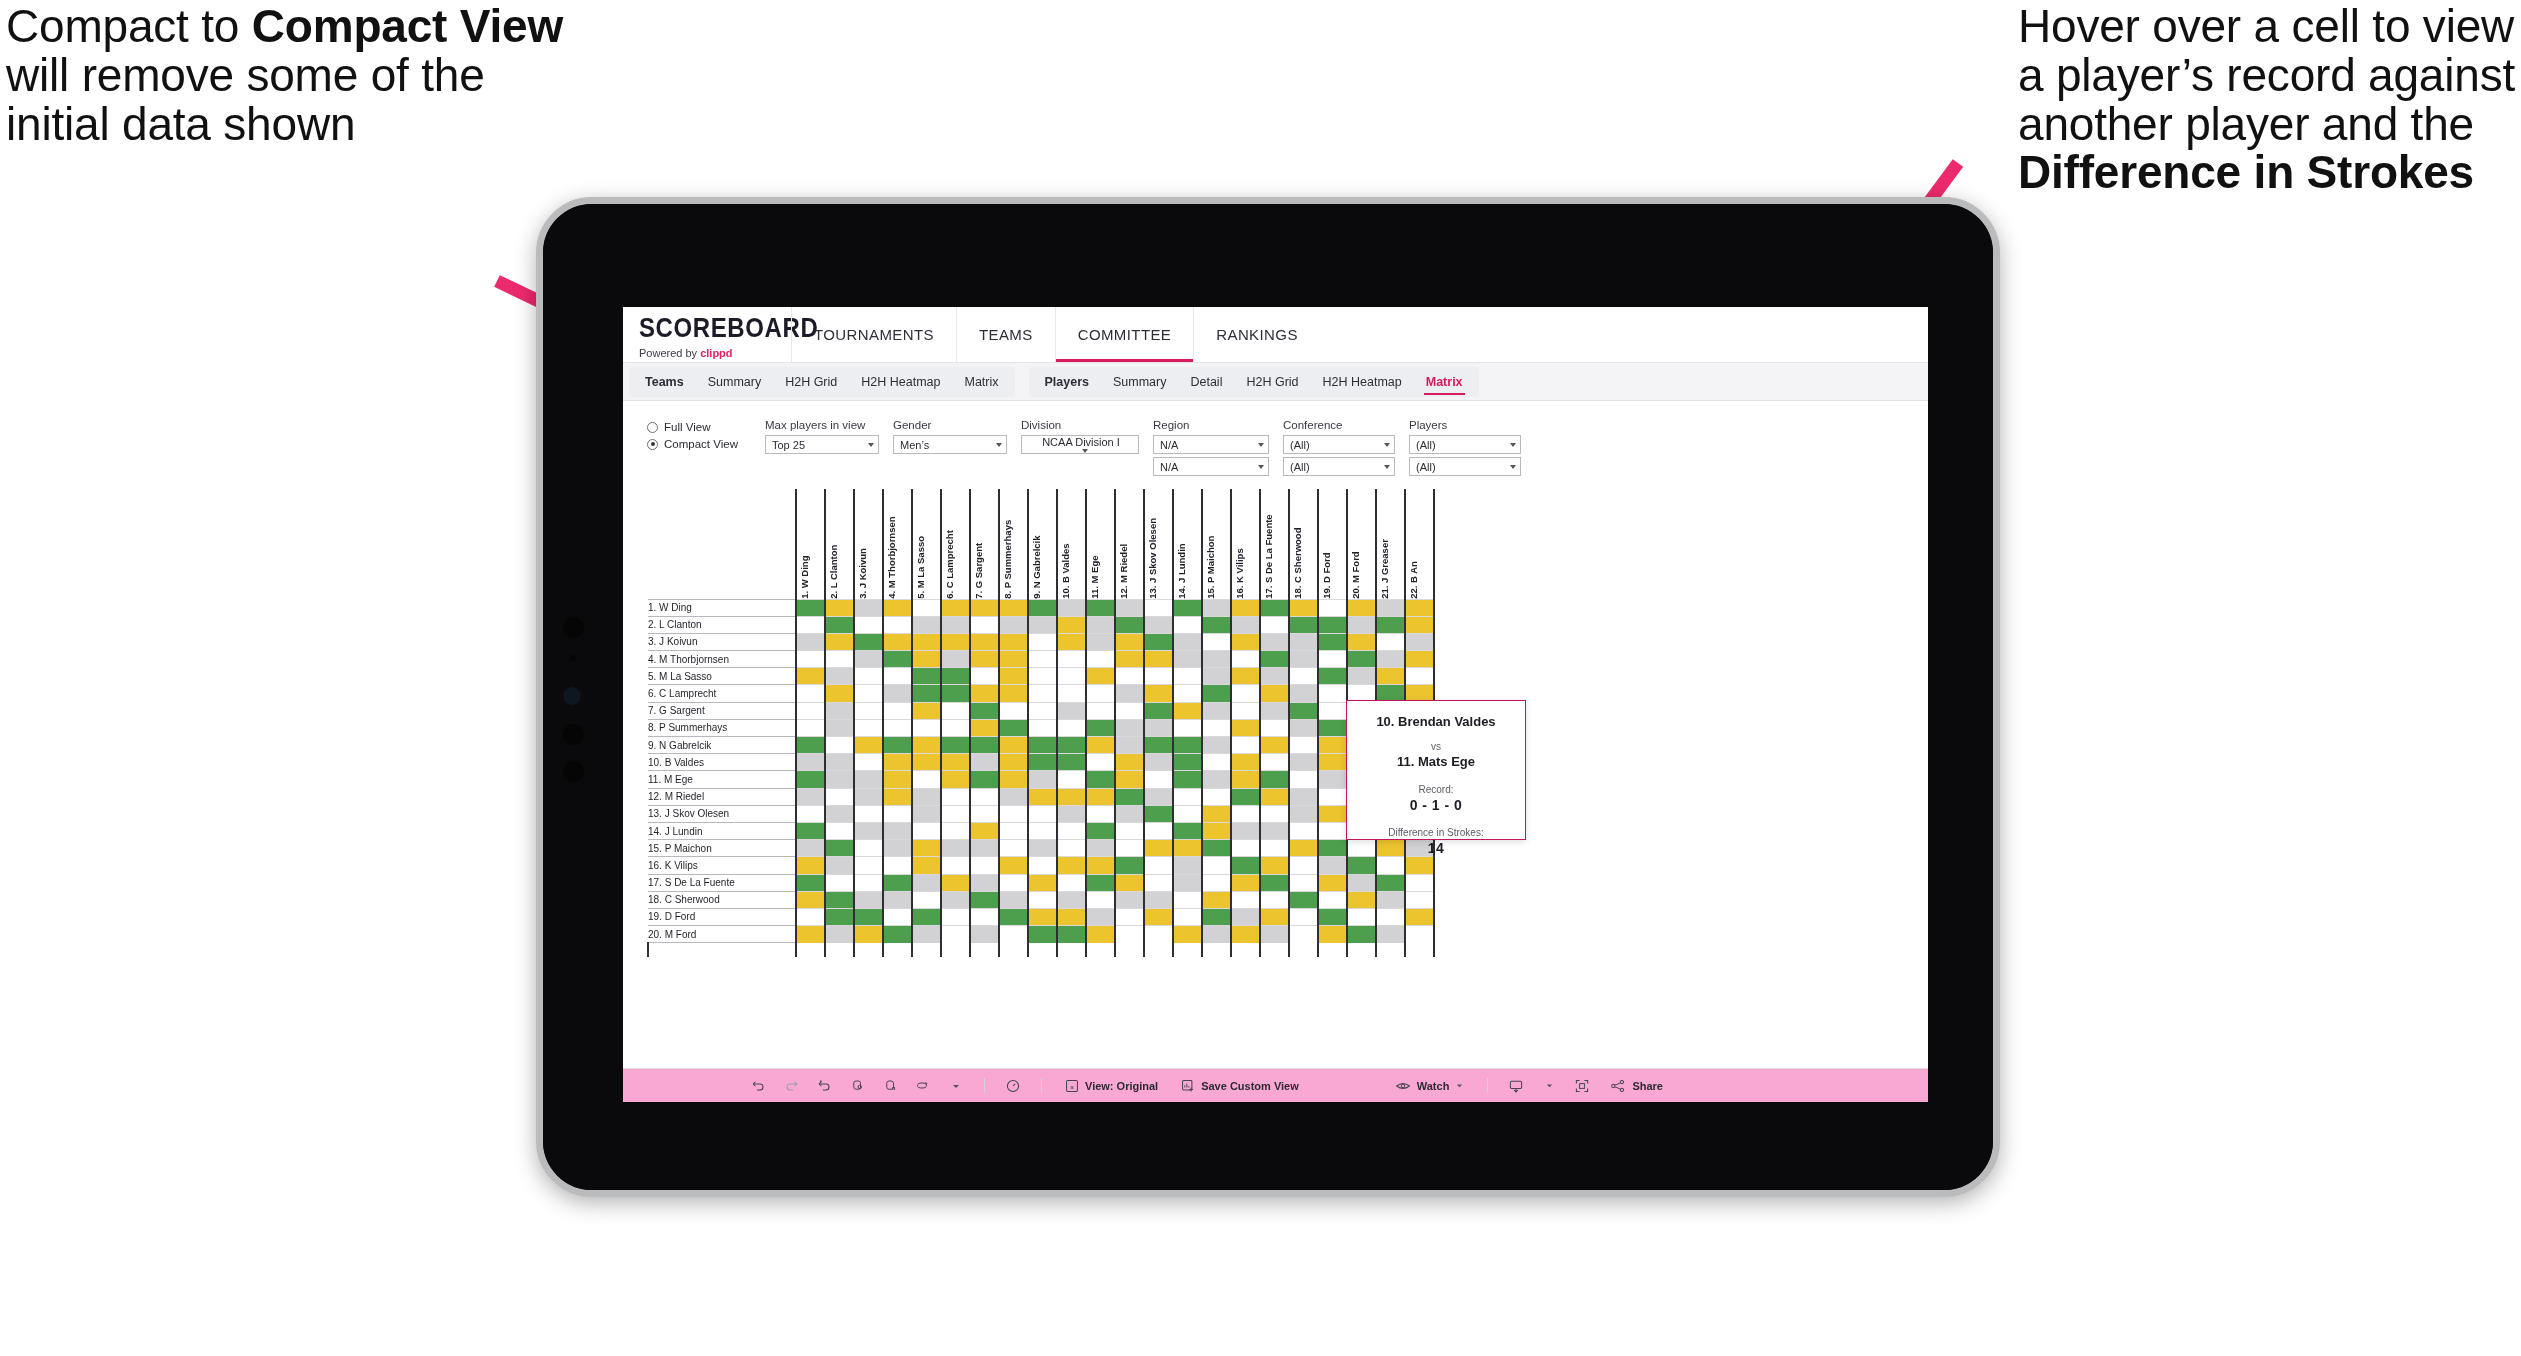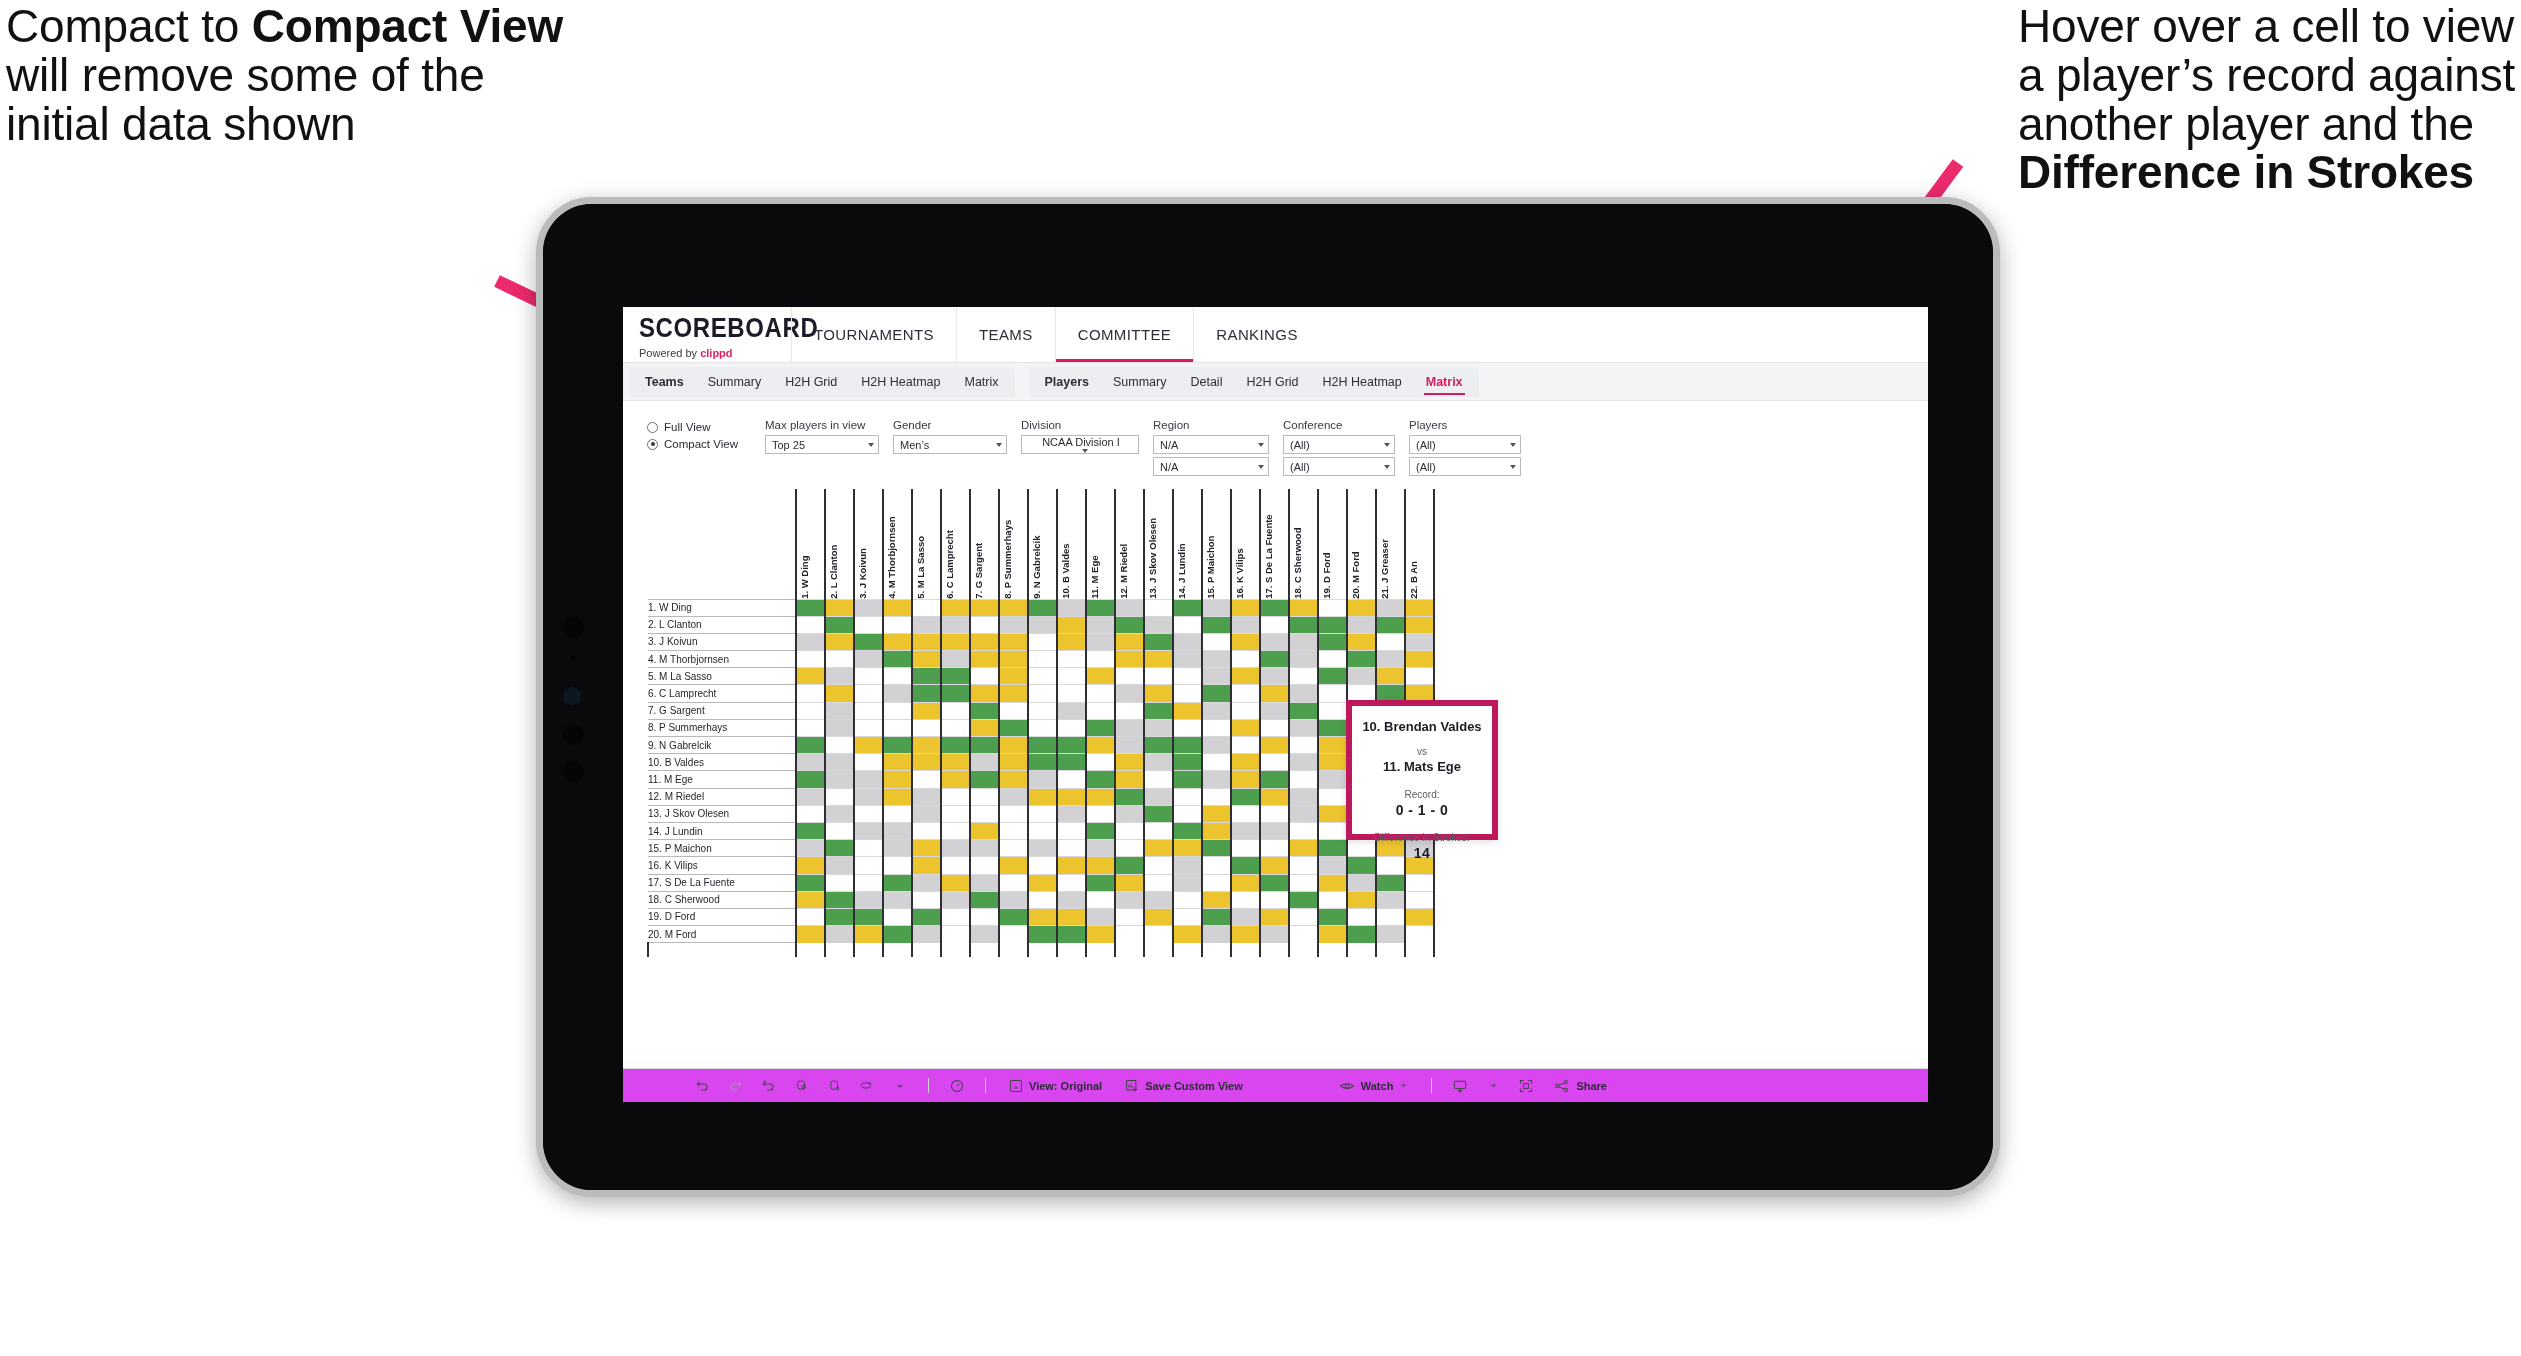--- a/index.html
+++ b/index.html
@@ -174,35 +174,35 @@
   }
   .c-green { background:#4d9e4d; }
   .c-gold  { background:#ecc githubc; }
   .c-gold  { background:#ecc42e; }
   .c-gray  { background:#d2d2d4; }
   .c-white { background:#ffffff; }
   .tickrow td { height: 14px; border-left:2px solid #2f2f33; border-right:2px solid #2f2f33; background:#fff;}
 
   
   #tooltip {
-    position:absolute; left: 723px; top: 299px; width: 152px; height: 140px;
-    background:#ffffff; border: 6px solid #be185d;
+    position:absolute; left: 723px; top: 299px; width: 180px; height: 140px;
+    background:#ffffff; border: 1px solid #be185d;
     box-shadow: 0 2px 7px rgba(0,0,0,0.13);
     text-align:center; padding-top: 12px; z-index: 20;
   }
   #tooltip .tname { font-size: 13px; font-weight: 700; color:#1c1c24; line-height:1.35; }
   #tooltip .tvs   { font-size: 10px; color:#5d5d66; margin: 10px 0 1px; }
   #tooltip .tlbl  { font-size: 10px; color:#5d5d66; margin-top: 14px; }
   #tooltip .tval  { font-size: 14px; font-weight:700; color:#1c1c24; letter-spacing: 0.5px; margin-top:2px; }
 
   
   #toolbar {
     position:absolute; left:0; right:0; bottom:0; height: 34px;
-    background:#d946ef; border-top:1px solid #e0e0e4;
-    display:flex; align-items:center; padding-left: 64px; gap: 3px;
+    background:#f9a8d4; border-top:1px solid #e0e0e4;
+    display:flex; align-items:center; padding-left: 120px; gap: 3px;
     font-size: 11px; color:#2f2f38;
   }
   .tb-icon { width: 30px; height:30px; display:flex; align-items:center; justify-content:center; cursor:pointer; }
   .tb-sep { width:1px; height:15px; background:#d2d2d7; margin: 0 10px; }
   .tb-item { display:flex; align-items:center; gap:6px; padding: 0 10px; cursor:pointer; white-space:nowrap; }
   .tb-item .lbl { font-size: 11px; color:#2b2b33; font-weight: 600; }
   .tb-gap { width: 70px; }
   svg { display:block; }
 </style>
 </head>

